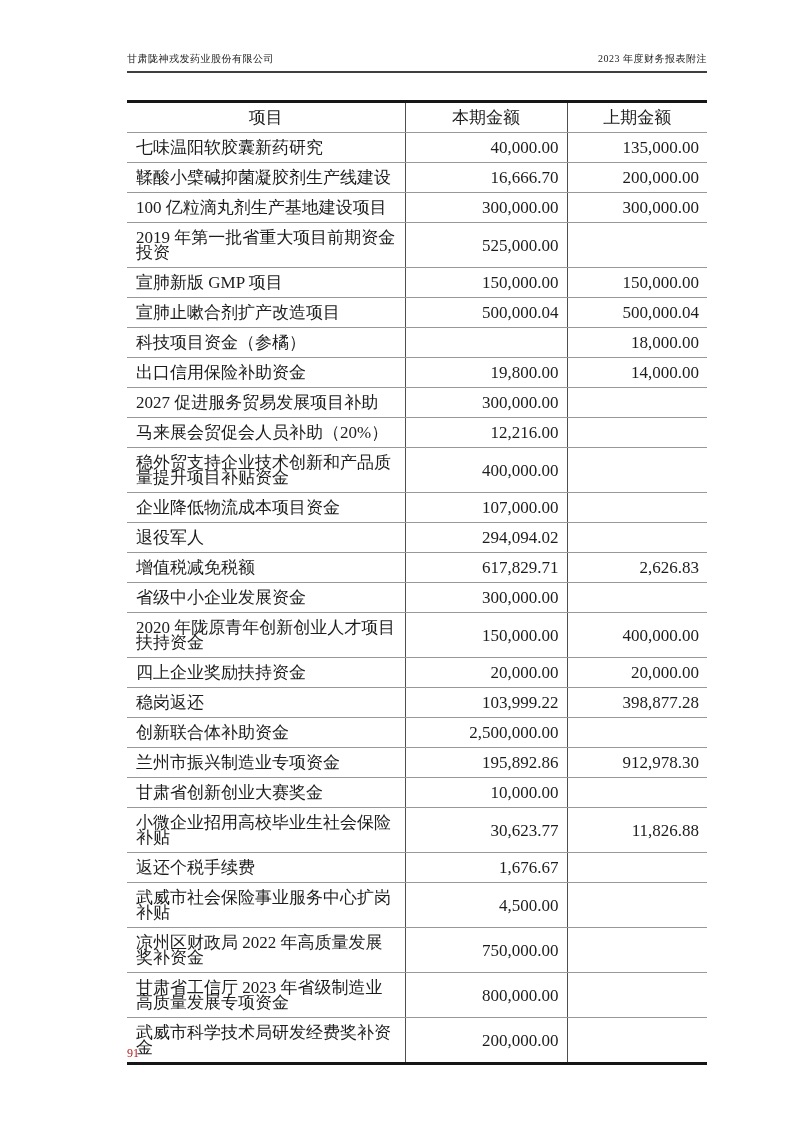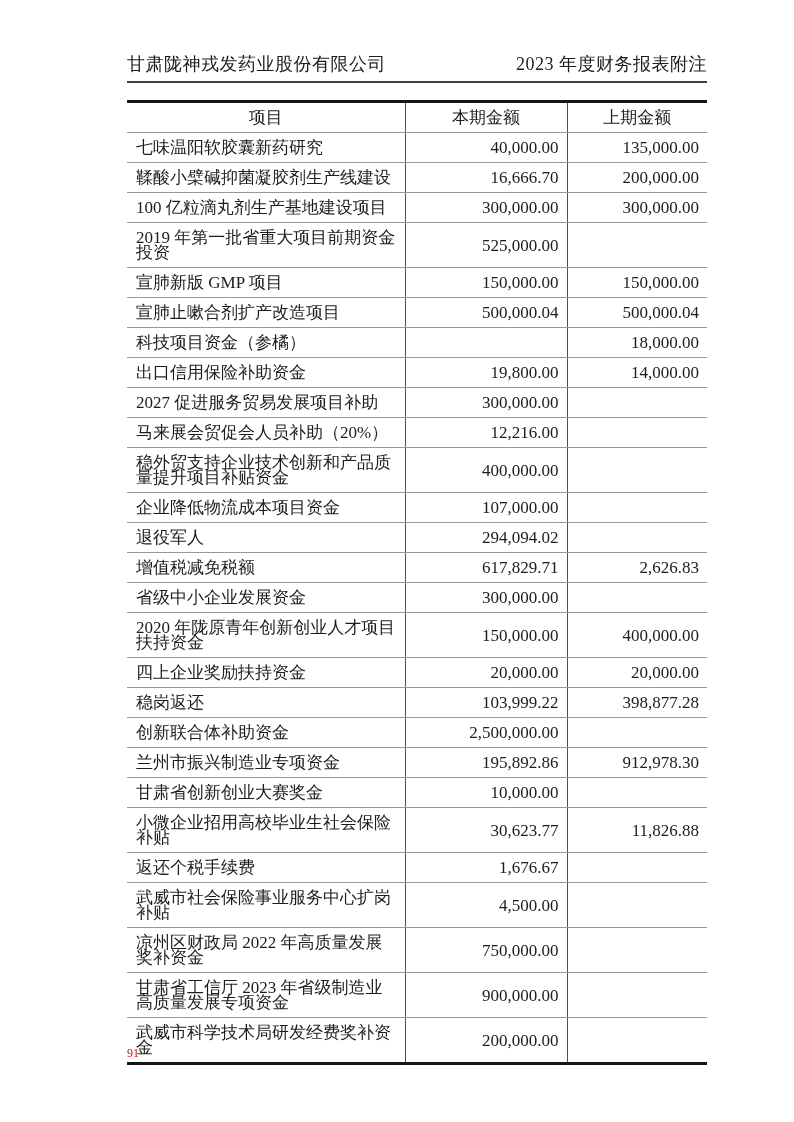--- a/index.html
+++ b/index.html
@@ -18,21 +18,21 @@
   }
   
   .page-header {
     position: absolute;
     left: 127px;
     top: 52px;
     width: 580px;
     display: flex;
     justify-content: space-between;
     align-items: flex-end;
-    font-size: 18px;
+    font-size: 10px;
     letter-spacing: 0.5px;
     padding-bottom: 5px;
     border-bottom: 2px solid #3f3f3f;
   }
   
   .grant-table {
     position: absolute;
     left: 127px;
     top: 100px;
     width: 580px;
@@ -225,21 +225,21 @@
           <td class="num">4,500.00</td>
           <td class="num"></td>
         </tr>
         <tr>
           <td class="item">凉州区财政局 2022 年高质量发展奖补资金</td>
           <td class="num">750,000.00</td>
           <td class="num"></td>
         </tr>
         <tr>
           <td class="item">甘肃省工信厅 2023 年省级制造业高质量发展专项资金</td>
-          <td class="num">900,000.00</td>
+          <td class="num">800,000.00</td>
           <td class="num"></td>
         </tr>
         <tr>
           <td class="item">武威市科学技术局研发经费奖补资金</td>
           <td class="num">200,000.00</td>
           <td class="num"></td>
         </tr>
       </tbody>
   </table>
 

